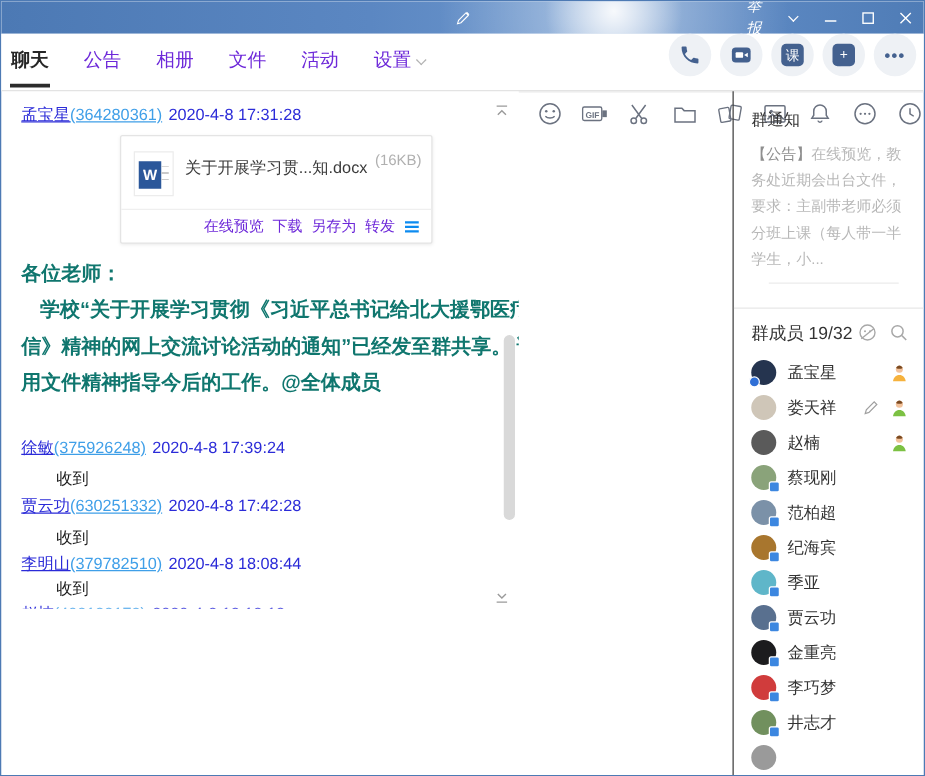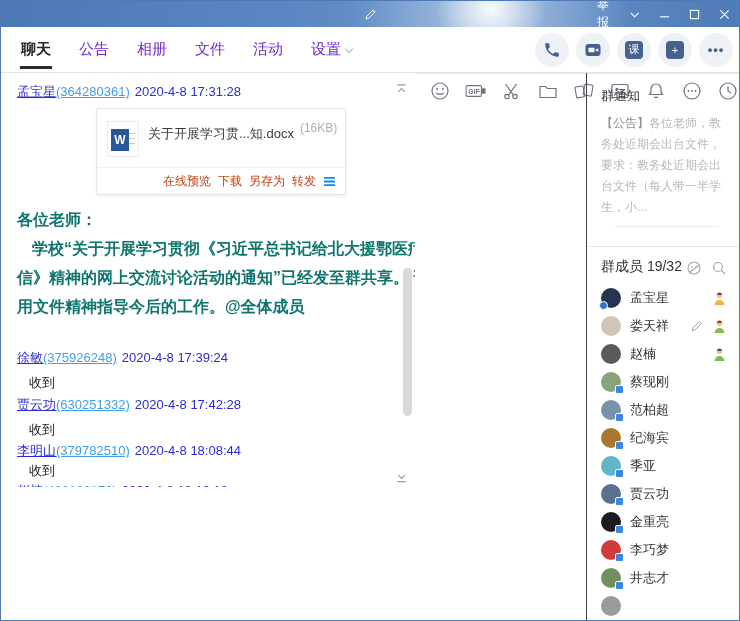--- a/index.html
+++ b/index.html
@@ -12,28 +12,28 @@
   .titlebar { height:26px; flex:0 0 26px; display:flex; align-items:center;
     background:
       radial-gradient(circle at 490px 8px, rgba(255,255,255,.9), rgba(255,255,255,0) 55px),
       radial-gradient(circle at 490px 8px, rgba(255,255,255,.45), rgba(255,255,255,0) 140px),
       linear-gradient(90deg,#4c79b4 0%,#5b87c2 40%,#6d97cd 62%,#5d89c3 80%,#4f7cb6 100%);
     color:#fff; font-size:13px; }
   .title-center { position:absolute; left:0; right:0; top:0; height:26px; display:flex;
     align-items:center; justify-content:center; gap:6px; pointer-events:none; }
   .title-right { margin-left:auto; display:flex; align-items:center; gap:0; z-index:2; }
   .tb-btn { width:30px; height:26px; display:flex; align-items:center; justify-content:center;
-    cursor:default; color:#fff; }
+    cursor:default; color:#fff;font-style:italic; }
   .report { font-size:12px; padding:0 8px; }
   .chev { display:inline-block; width:6px; height:6px; border-right:1.4px solid #fff;
     border-bottom:1.4px solid #fff; transform:rotate(45deg) translateY(-1px); }
 
   
-  .tabbar { height:46px; flex:0 0 46px; display:flex; align-items:center;
-    border-bottom:1px solid #e3e3e3; background:#fff; padding-left:19px; }
+  .tabbar { height:46px; flex:0 0 46px; display:flex; 
+    border-bottom:1px solid #e3e3e3; background:#fff; padding-left:7px; }
   .tab { font-size:15px; color:#6d28d9; margin-right:26px; position:relative;
     padding:12px 1px; cursor:default; }
   .tab.active { color:#262626; font-weight:bold; }
   .tab.active::after { content:""; position:absolute; left:0; right:0; bottom:2px;
     height:3px; background:#2c2c2c; }
   .tab .dchev { display:inline-block; width:6px; height:6px; border-right:1.3px solid #b3b3b3;
     border-bottom:1.3px solid #b3b3b3; transform:rotate(45deg); margin-left:5px; vertical-align:2px; }
   .tab-actions { margin-left:auto; display:flex; gap:7px; padding-right:6px; }
   .circ-btn { width:34px; height:34px; border-radius:50%; background:#eef1f5;
     display:flex; align-items:center; justify-content:center; cursor:default; }
@@ -66,26 +66,26 @@
     color:#fff; font-size:12px; font-weight:bold; display:flex; align-items:center;
     justify-content:center; }
   .w-lines { position:absolute; right:3px; top:11px; width:6px; height:14px;
     background:repeating-linear-gradient(#c9c9c9 0 1px, transparent 1px 5px); }
   .fc-name { font-size:13px; color:#3b3b3b; margin:4px 0 0 9px; white-space:nowrap; }
   .fc-size { font-size:12px; color:#b0b0b0; margin-left:6px; }
   .fc-foot { border-top:1px solid #efefef; height:27px; display:flex; align-items:center;
     padding:0 9px; font-size:12px; }
   .fc-src { color:#9b9b9b; }
   .fc-links { margin-left:auto; display:flex; align-items:center; gap:7px; }
-  .fc-links a { color:#c2410c; text-decoration:none; cursor:pointer; }
+  .fc-links a { color:#6d28d9; text-decoration:none; cursor:pointer; }
 
   .msg-body { font-size:16px; font-weight:bold; color:#0f766e; line-height:29px;
     width:560px; margin-top:10px; }
   .msg-body .para { text-indent:15px; }
-  .reply { font-size:13px; color:#1c1c1c; margin-left:12px; height:17px; }
+  .reply { font-size:13px; color:#1c1c1c; margin-left:28px; height:17px; }
 
   .jump-top { position:absolute; top:10px; right:7px; }
   .jump-bottom { position:absolute; bottom:3px; right:7px; }
   .vscroll { position:absolute; right:3px; top:195px; width:9px; height:148px;
     border-radius:5px; background:#d9d9d9; }
 
   .toolbar { height:35px; flex:0 0 35px; border-top:1px solid #e9e9e9; display:flex;
     align-items:center; padding:0 14px; gap:14px; }
   .ticon { width:22px; height:22px; display:flex; align-items:center; justify-content:center;
     cursor:default; }
@@ -106,21 +106,21 @@
   
   .sidebar { flex:1; border-left:1px solid #404040; display:flex; flex-direction:column;
     min-height:0; overflow:hidden; }
   .notice { padding:14px 10px 0 14px; }
   .notice-title { font-size:13px; color:#333; margin-bottom:8px; }
   .notice-body { font-size:12px; line-height:21px; color:#b8b8b8; }
   .notice-tag { color:#8f8f8f; }
   .notice-div { margin:8px 10px 0 14px; border-bottom:1px solid #ececec; }
   .spacer { height:63px; }
   .section-div { border-top:1px solid #e8e8e8; }
-  .members-header { display:flex; align-items:flex-end; padding:11px 12px 8px 14px; }
+  .members-header { display:flex; align-items:flex-start; padding:11px 12px 8px 14px; }
   .members-label { font-size:14px; color:#333; }
   .mh-icons { margin-left:auto; display:flex; gap:9px; }
   .member-row { height:28px; display:flex; align-items:center; padding:0 12px 0 14px; cursor:default; }
   .avatar { width:20px; height:20px; border-radius:50%; position:relative; flex:0 0 20px; }
   .mob-badge { position:absolute; right:-3px; bottom:-2px; width:9px; height:9px;
     border-radius:2px; background:#3c87e0; border:1.5px solid #fff; }
   .star-badge { position:absolute; left:-2px; bottom:-2px; width:9px; height:9px;
     border-radius:50%; background:#2f6fd6; border:1px solid #fff; }
   .m-name { font-size:13px; color:#333; margin-left:9px; white-space:nowrap; }
   .row-icons { margin-left:auto; display:flex; align-items:center; gap:8px; }
@@ -338,21 +338,21 @@
               <span class="chev"></span>
             </span>
         </button>
       </div>
     </div>
 
     <div class="sidebar">
       <div class="notice">
         <div class="notice-title">群通知</div>
         <div class="notice-body">
-          <span class="notice-tag">【公告】</span><span>各位老师，教务处近期会出台文件，要求：教务处近期会出台文件（每人带一半学生，小...</span>
+          <span class="notice-tag">【公告】</span><span>在线预览，教务处近期会出台文件，要求：主副带老师必须分班上课（每人带一半学生，小...</span>
         </div>
         <div class="notice-div"></div>
       </div>
       <div class="spacer"></div>
       <div class="section-div"></div>
 
       <div class="members-header">
         <span class="members-label">群成员 19/32</span>
         <span class="mh-icons">
           <span>

